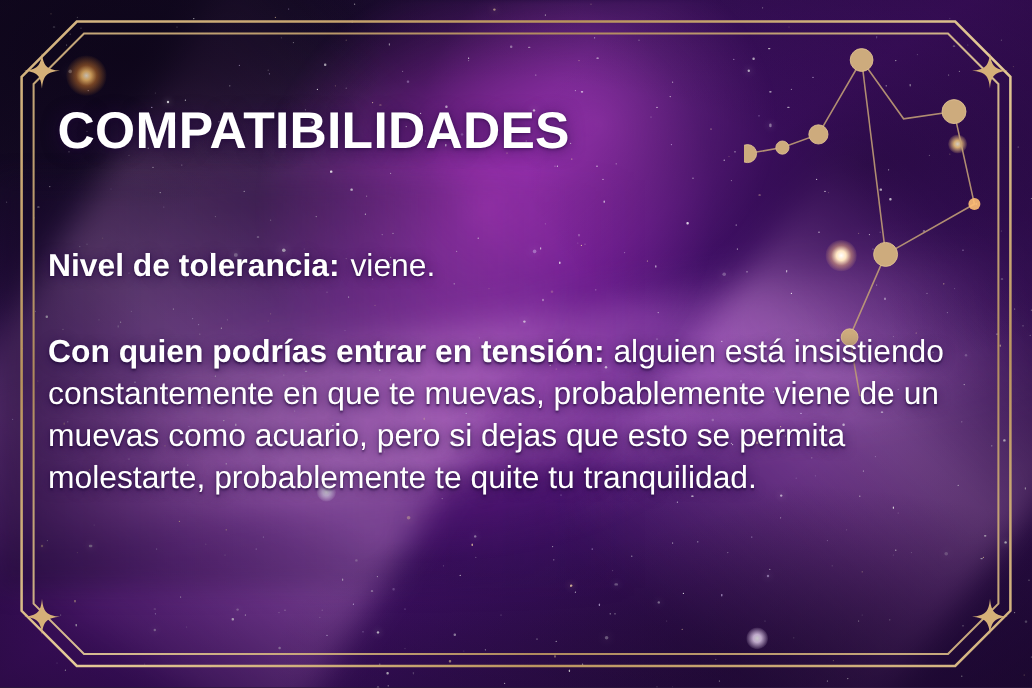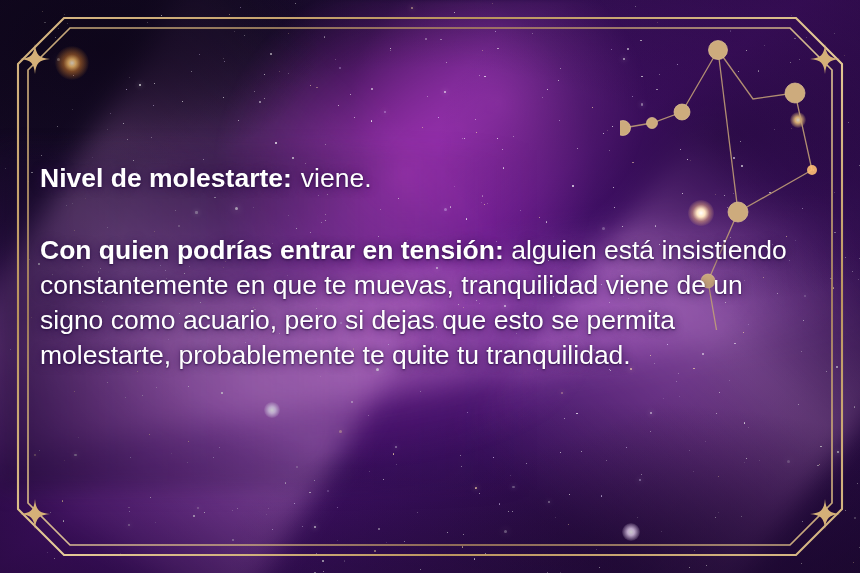--- a/index.html
+++ b/index.html
@@ -647,23 +647,24 @@
   </svg>
   <svg class="sparkle" style="left:20px;top:499px;" width="30" height="30" viewBox="0 0 30 30">
     <path d="M15 0 C16 11 19 14 30 15 C19 16 16 19 15 30 C14 19 11 16 0 15 C11 14 14 11 15 0 Z" fill="#d5b078"></path>
   </svg>
   <svg class="sparkle" style="left:810px;top:499px;" width="30" height="30" viewBox="0 0 30 30">
     <path d="M15 0 C16 11 19 14 30 15 C19 16 16 19 15 30 C14 19 11 16 0 15 C11 14 14 11 15 0 Z" fill="#d5b078"></path>
   </svg>
 
   <div class="content">
 
+    <h1 class="title">COMPATIBILIDADES</h1>
 
     <p class="line tolerance">
-      <b>Nivel de molestarte:</b><span class="val">viene.</span>
+      <b>Nivel de tolerancia:</b><span class="val">viene.</span>
     </p>
 
     <p class="line tension">
-      <b>Con quien podrías entrar en tensión:</b><span> alguien está insistiendo constantemente en que te muevas, tranquilidad viene de un signo como acuario, pero si dejas que esto se permita molestarte, probablemente te quite tu tranquilidad.</span>
+      <b>Con quien podrías entrar en tensión:</b><span> alguien está insistiendo constantemente en que te muevas, probablemente viene de un muevas como acuario, pero si dejas que esto se permita molestarte, probablemente te quite tu tranquilidad.</span>
     </p>
 
   </div>
 </div>
 
 </body></html>

